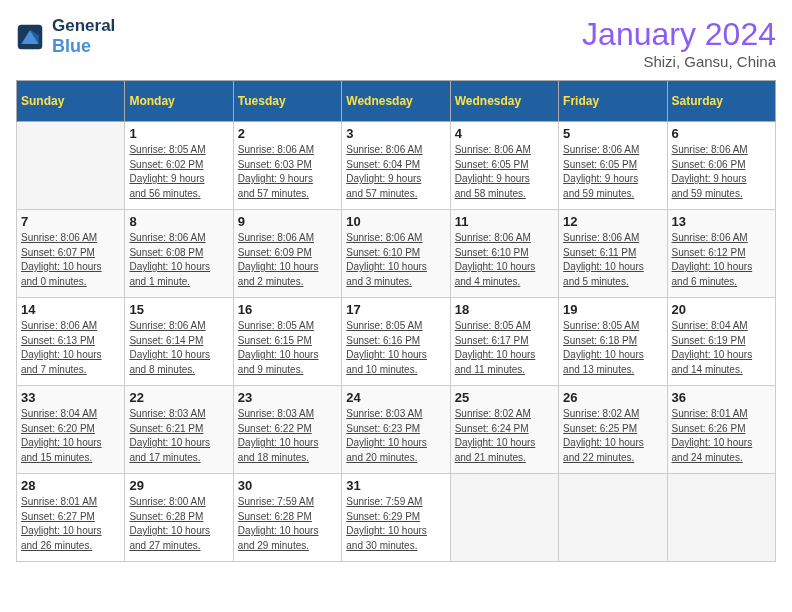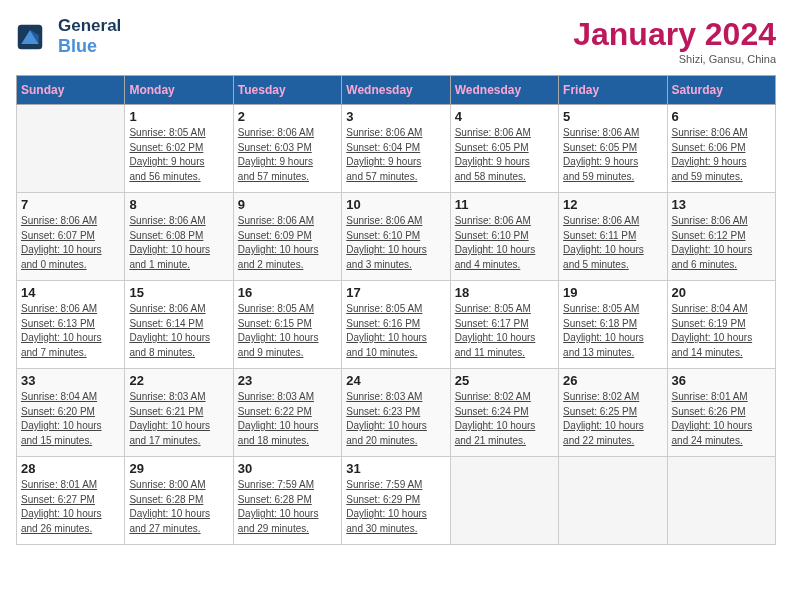--- a/index.html
+++ b/index.html
@@ -12,49 +12,49 @@
     }
     .header {
       display: flex;
       justify-content: space-between;
       align-items: flex-start;
       margin-bottom: 10px;
     }
     .logo {
       display: flex;
       align-items: center;
-      gap: 14px;
+      gap: 8px;
     }
     .logo-icon {
       width: 28px;
       height: 28px;
     }
     .title-block {
       text-align: right;
     }
     .month-title {
       font-size: 32px;
-      font-weight: bold;
-      color: #be185d;
+      font-weight: normal;
+      color: #8b5cf6;
     }
     .location-title {
-      font-size: 11px;
+      font-size: 15px;
       color: #555;
     }
     table {
       width: 100%;
       border-collapse: collapse;
       table-layout: fixed;
     }
     thead tr th {
       background: #2060a0;
-      color: #f9a8d4;
+      color: #fde047;
       font-size: 12px;
       font-weight: bold;
-      padding: 7px 4px;
+      padding: 13px 4px;
       text-align: left;
       border: 1px solid #aaa;
     }
     tbody tr td {
       vertical-align: top;
       border: 1px solid #ccc;
       padding: 4px 4px 4px 4px;
       font-size: 10.5px;
       color: #333;
       height: 88px;

